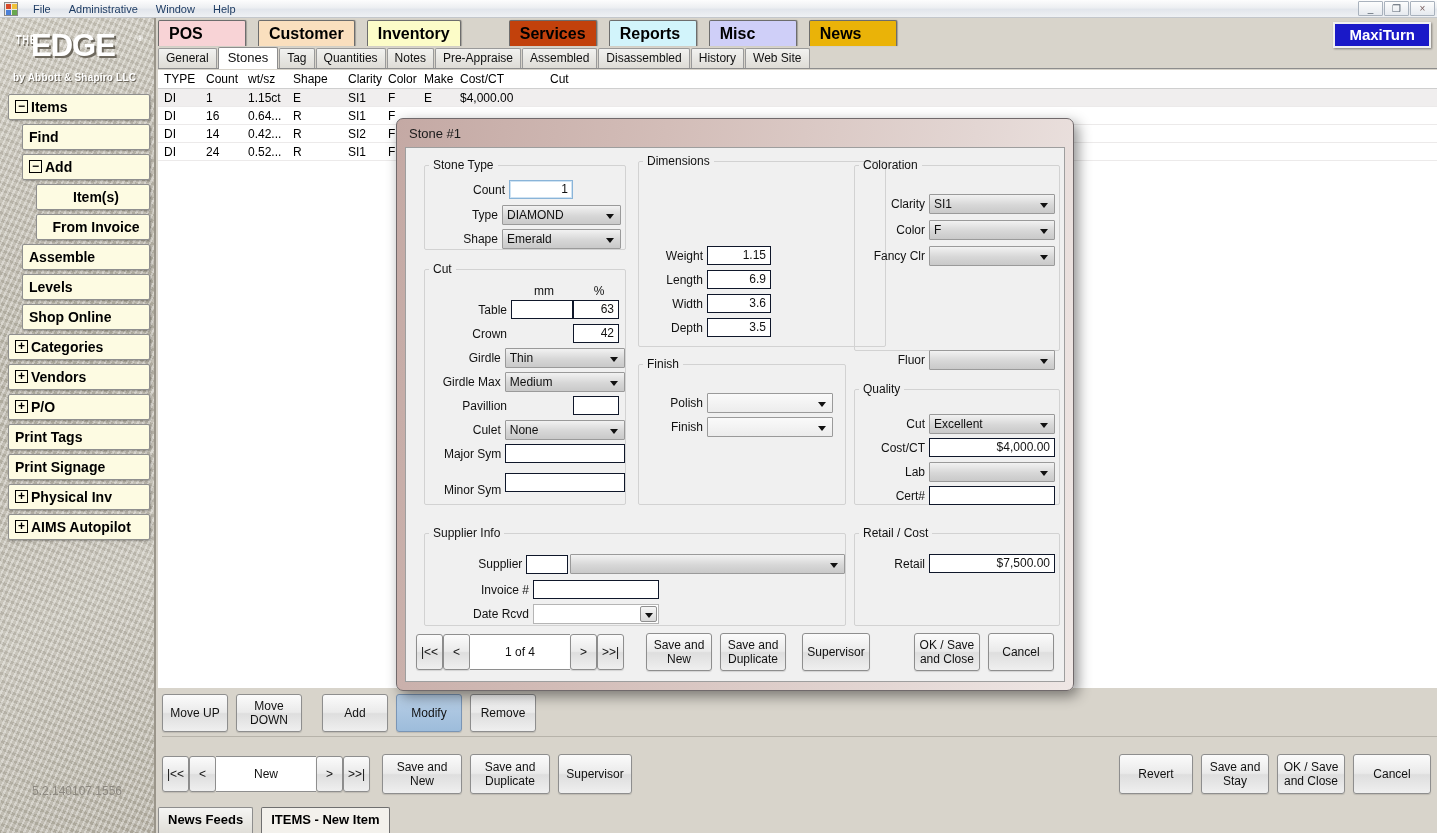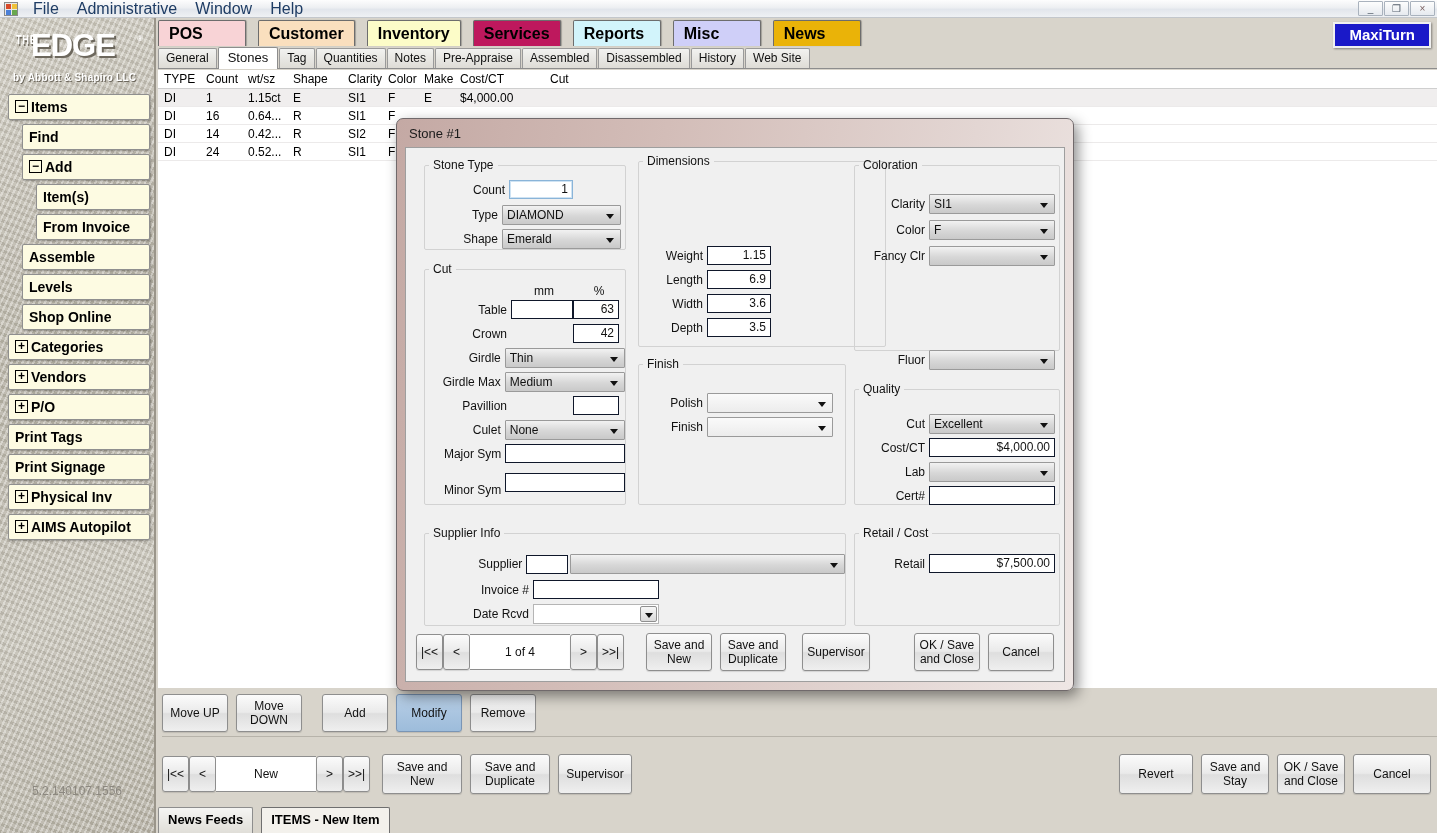--- a/index.html
+++ b/index.html
@@ -23,21 +23,21 @@
   .app-icon {
     width: 14px; height: 14px; margin: 0 6px 0 4px; position: relative;
     background: #e8e8e8; border: 1px solid #8a8a8a;
   }
   .app-icon i { position: absolute; display: block; }
   .app-icon i:nth-child(1){ left:1px; top:1px; width:5px; height:5px; background:#d84a2a;}
   .app-icon i:nth-child(2){ left:7px; top:1px; width:5px; height:5px; background:#f0c23a;}
   .app-icon i:nth-child(3){ left:1px; top:7px; width:5px; height:5px; background:#4a7fd8;}
   .app-icon i:nth-child(4){ left:7px; top:7px; width:5px; height:5px; background:#6aa84f;}
   .menu-item {
-    padding: 1px 9px; color: #1e3c64; font-size: 16px; line-height: 16px;
+    padding: 1px 9px; color: #1e3c64; font-size: 11px; line-height: 16px;
     cursor: default;
   }
 
   .winbtns { position: absolute; right: 2px; top: 1px; display: flex; gap: 1px; }
   .winbtn {
     width: 25px; height: 15px; border: 1px solid #a9b2bd;
     background: linear-gradient(#fdfdfd, #e6eaef);
     color: #55606d; font-size: 10px; text-align: center; line-height: 13px;
     border-radius: 1px;
   }
@@ -79,21 +79,21 @@
     border-radius: 2px;
     box-shadow: 1px 1px 2px rgba(0,0,0,0.28);
     font-weight: bold; font-size: 14px; color: #000;
     line-height: 24px; height: 26px;
     padding-left: 6px;
     margin-bottom: 4px;
     cursor: default; overflow: hidden; white-space: nowrap;
   }
   .navbtn.l0 { margin-left: 8px; width: 142px; }
   .navbtn.l1 { margin-left: 22px; width: 128px; }
-  .navbtn.l2 { margin-left: 36px; width: 114px; }
+  .navbtn.l2 { margin-left: 36px; width: 114px; text-align: center; }
   .navbtn .pm {
     display: inline-block; width: 13px; height: 13px; line-height: 11px;
     border: 1px solid #000; background: #fdfbe2; text-align: center;
     font-size: 12px; font-weight: bold; vertical-align: 2px; margin-right: 3px;
   }
   .version {
     position: absolute; left: 0; right: 0; bottom: 35px; text-align: center;
     color: #8c8880; font-size: 12px;
   }
 
@@ -326,21 +326,21 @@
       </div>
     <div class="version">5.2.140107.1556</div>
   </div>
 
   <div class="workarea">
 
     <div class="maintabs" id="main-tabs">
         <div class="maintab" style="background: rgb(248, 211, 214);">POS</div>
         <div class="maintab" style="background: rgb(250, 223, 190);">Customer</div>
         <div class="maintab" style="background: rgb(252, 252, 200);">Inventory</div>
-        <div class="maintab" style="background: #be185d;">Services</div>
+        <div class="maintab" style="background: #c2410c; margin-left: 36px;">Services</div>
         <div class="maintab" style="background: rgb(210, 244, 251);">Reports</div>
         <div class="maintab" style="background: rgb(207, 207, 248);">Misc</div>
         <div class="maintab" style="background: #eab308;">News</div>
       </div>
     <div class="maxiturn">MaxiTurn</div>
 
     <div class="subtabs" id="sub-tabs">
         <div class="subtab">General</div>
         <div class="subtab active">Stones</div>
         <div class="subtab">Tag</div>

